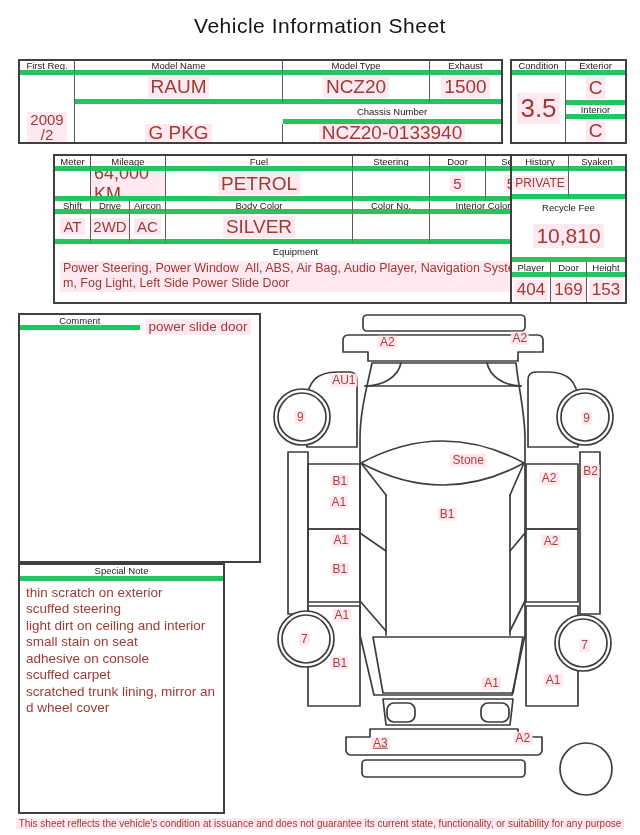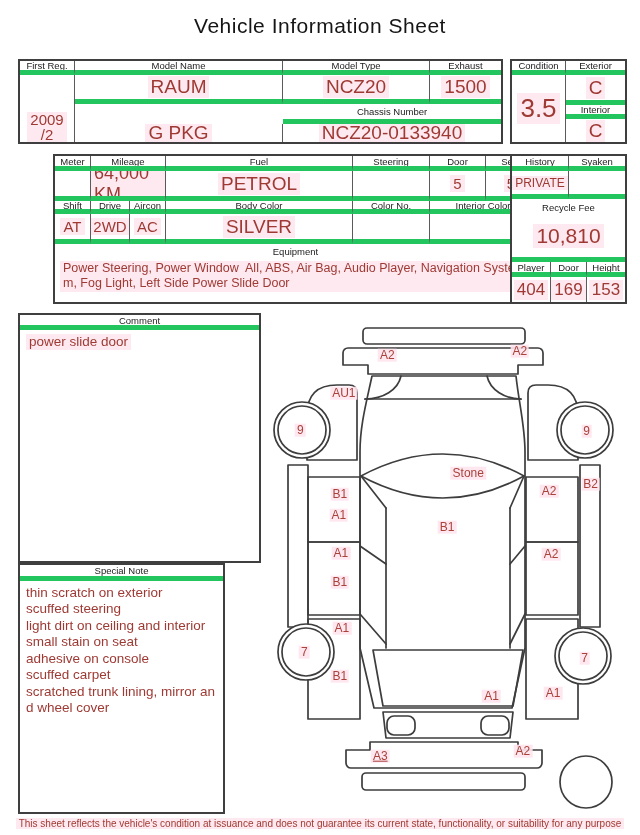--- a/index.html
+++ b/index.html
@@ -48,29 +48,29 @@
   
   #box-spec  { left: 18px; top: 154px; width: 485px; height: 150px;
                grid-template-columns: 36px 39px 36px 187px 77px 56px 1fr;
                grid-template-rows: 15px 30px 13px 30px 14px 1fr; margin-left: 35px; }
   
   #box-hist  { left: 510px; top: 154px; width: 117px; height: 150px;
                grid-template-columns: 39px 18px 18px 1fr;
                grid-template-rows: 15px 28px 16px 47px 15px 1fr; }
   
   #box-comment { left: 18px; top: 313px; width: 243px; height: 250px;
-                 grid-template-rows: 15px 1fr; grid-template-columns: 1fr; }
+                 grid-template-rows: 15px 1fr; grid-template-columns: 1fr 1fr; }
   #box-note    { left: 18px; top: 563px; width: 207px; height: 251px;
                  grid-template-rows: 16px 1fr; grid-template-columns: 1fr; }
   .note-body {
     display: block; padding: 4px 6px; font-size: 13.5px; line-height: 1.22;
     color: #9e3933; white-space: pre-line; word-break: break-all;
   }
   
-  #diagram { position: absolute; left: 266px; top: 318px; width: 364px; height: 496px; }
+  #diagram { position: absolute; left: 266px; top: 305px; width: 364px; height: 496px; }
   #diagram svg { width: 100%; height: 100%; display: block; }
   .marker {
     position: absolute; transform: translate(-50%, -50%);
     font-size: 12px; line-height: 1.05; color: #a8423a;
     background: rgba(255, 228, 238, 0.9); padding: 0 2px; white-space: nowrap;
   }
   .disclaimer {
     position: absolute; left: 0; top: 818px; width: 100%;
     text-align: center; font-size: 10px; color: #a03a32;
   }

